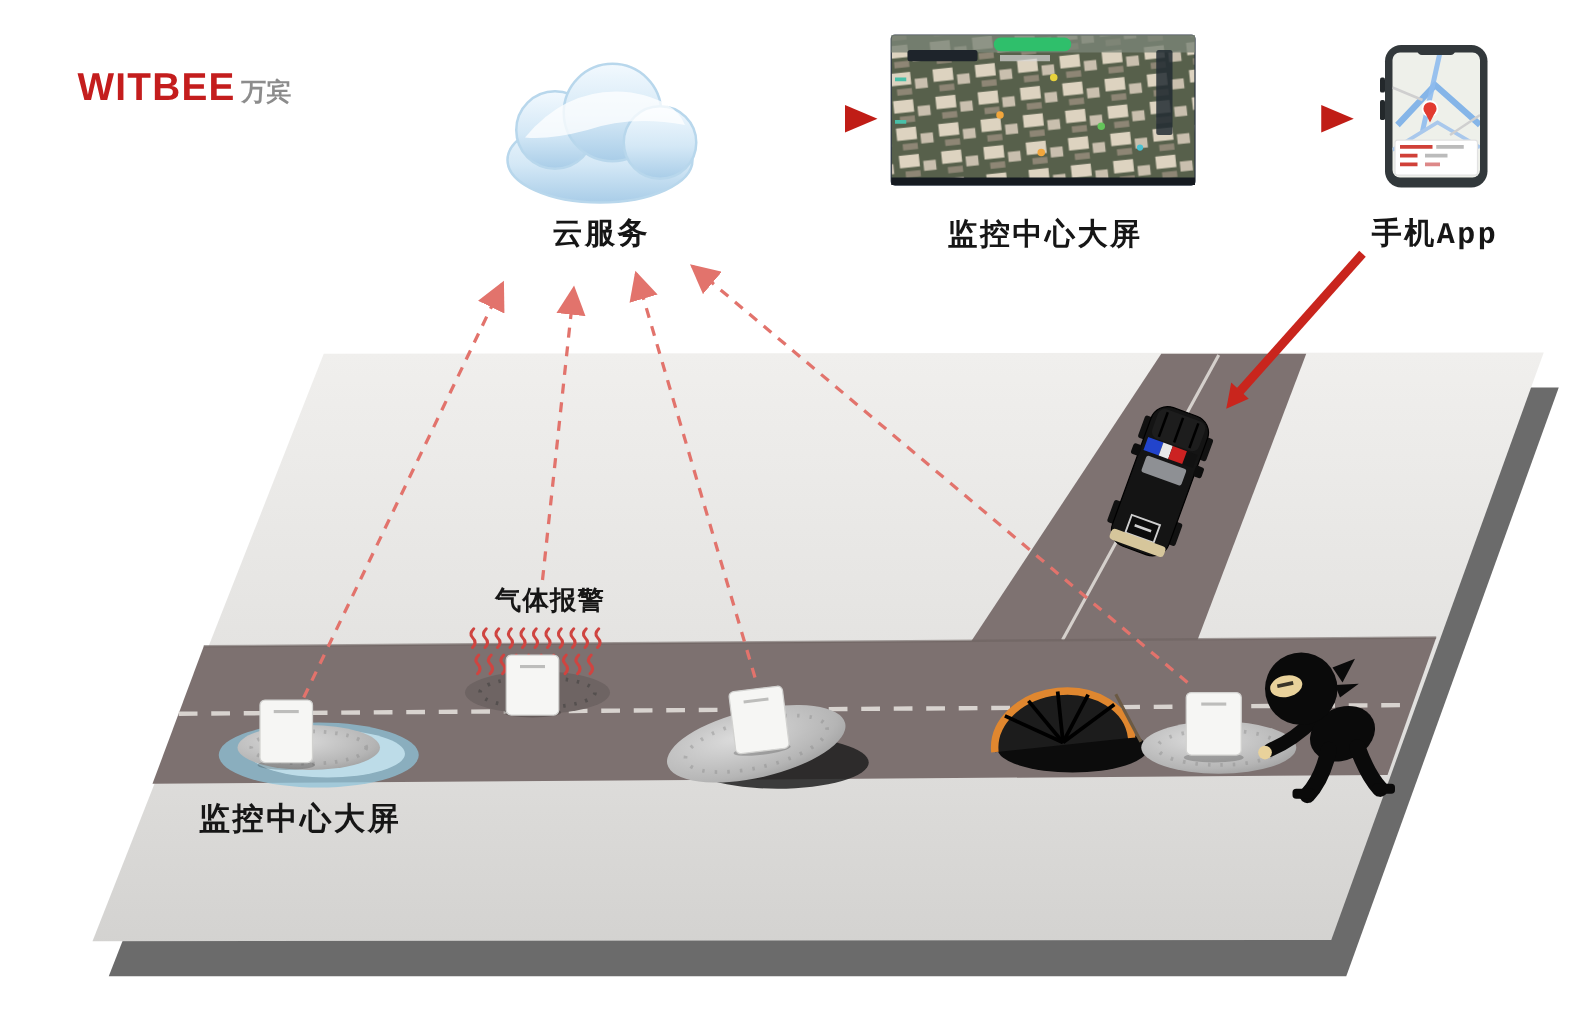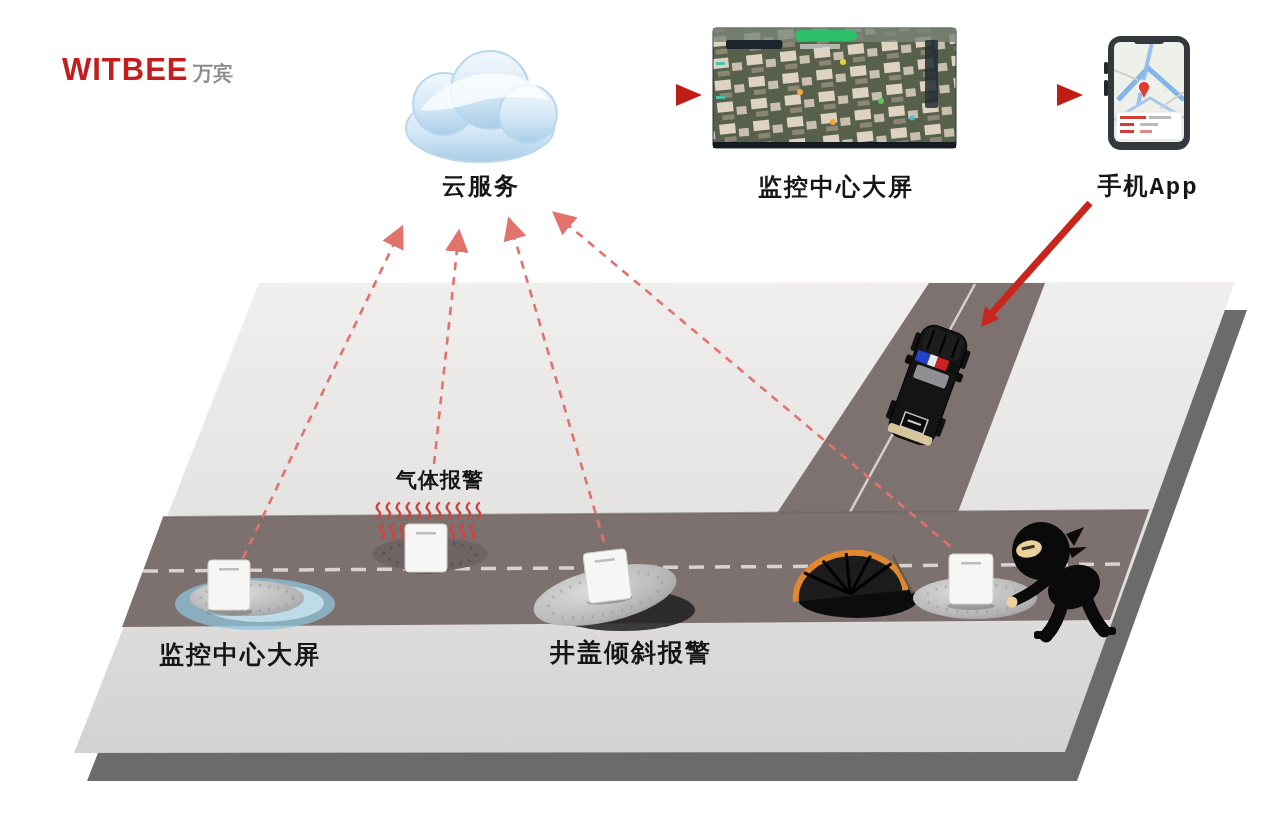--- a/index.html
+++ b/index.html
@@ -263,14 +263,13 @@
     <span class="logo-latin">WITBEE</span>
     <span class="logo-cn">万宾</span>
   </div>
 
   <div class="label label-flow" style="left:481px;top:170px;">云服务</div>
   <div class="label label-flow" style="left:836px;top:171px;">监控中心大屏</div>
   <div class="label label-flow" style="left:1148px;top:170px;">手机App</div>
 
   <div class="label label-gas" style="left:428px;top:466px;margin-left:12px;">气体报警</div>
   <div class="label label-street" style="left:240px;top:638px;">监控中心大屏</div>
-  <div class="label label-street" style="left:631px;top:636px;">井盖倾斜报警</div>
 </div>
 
 </body></html>

